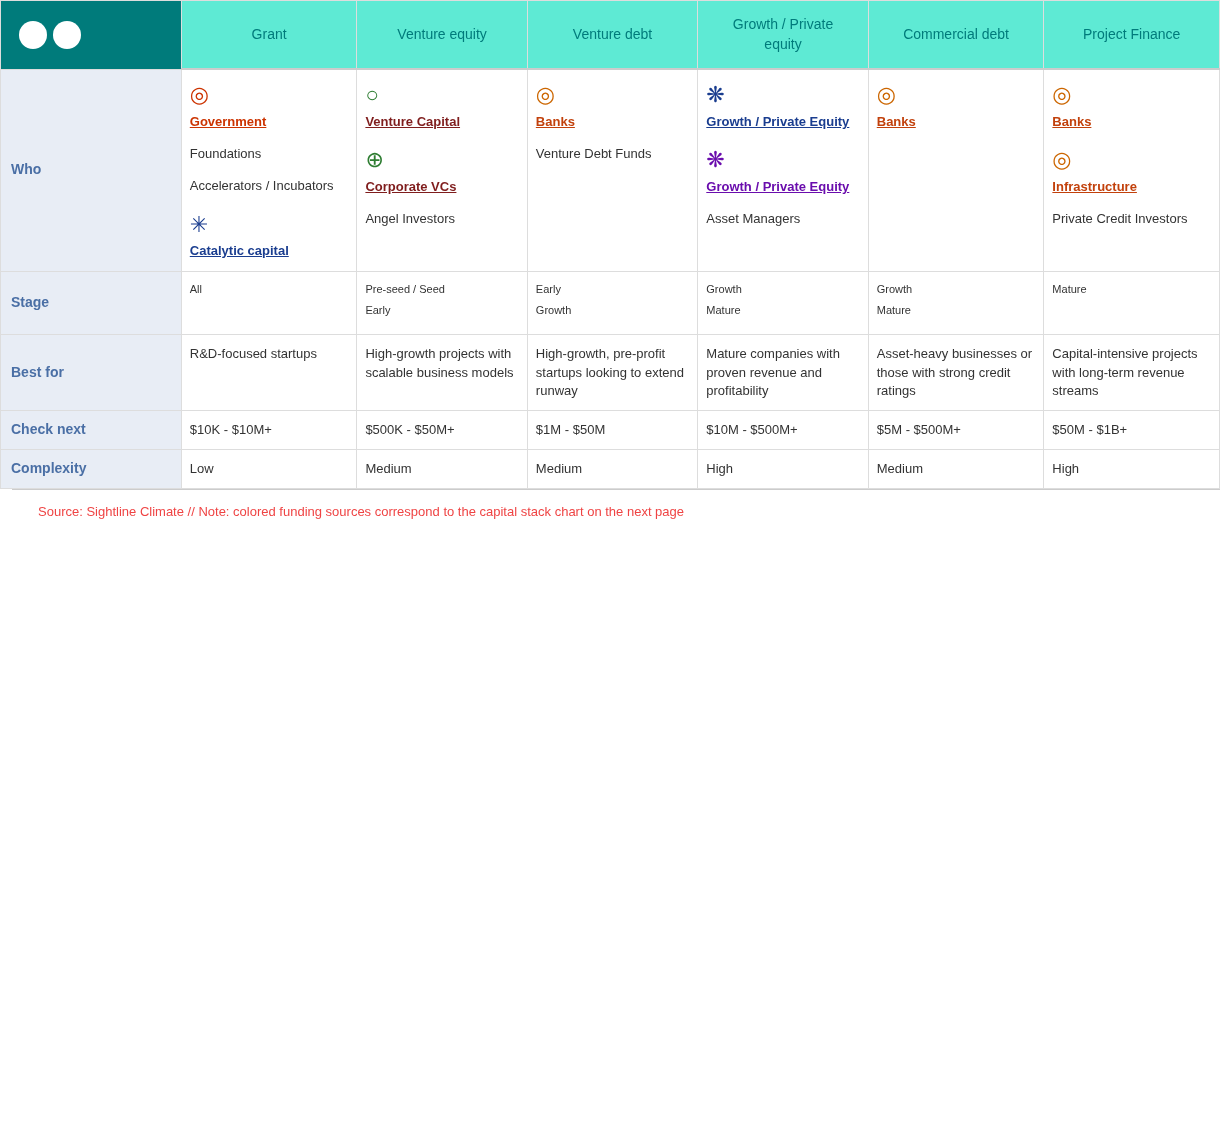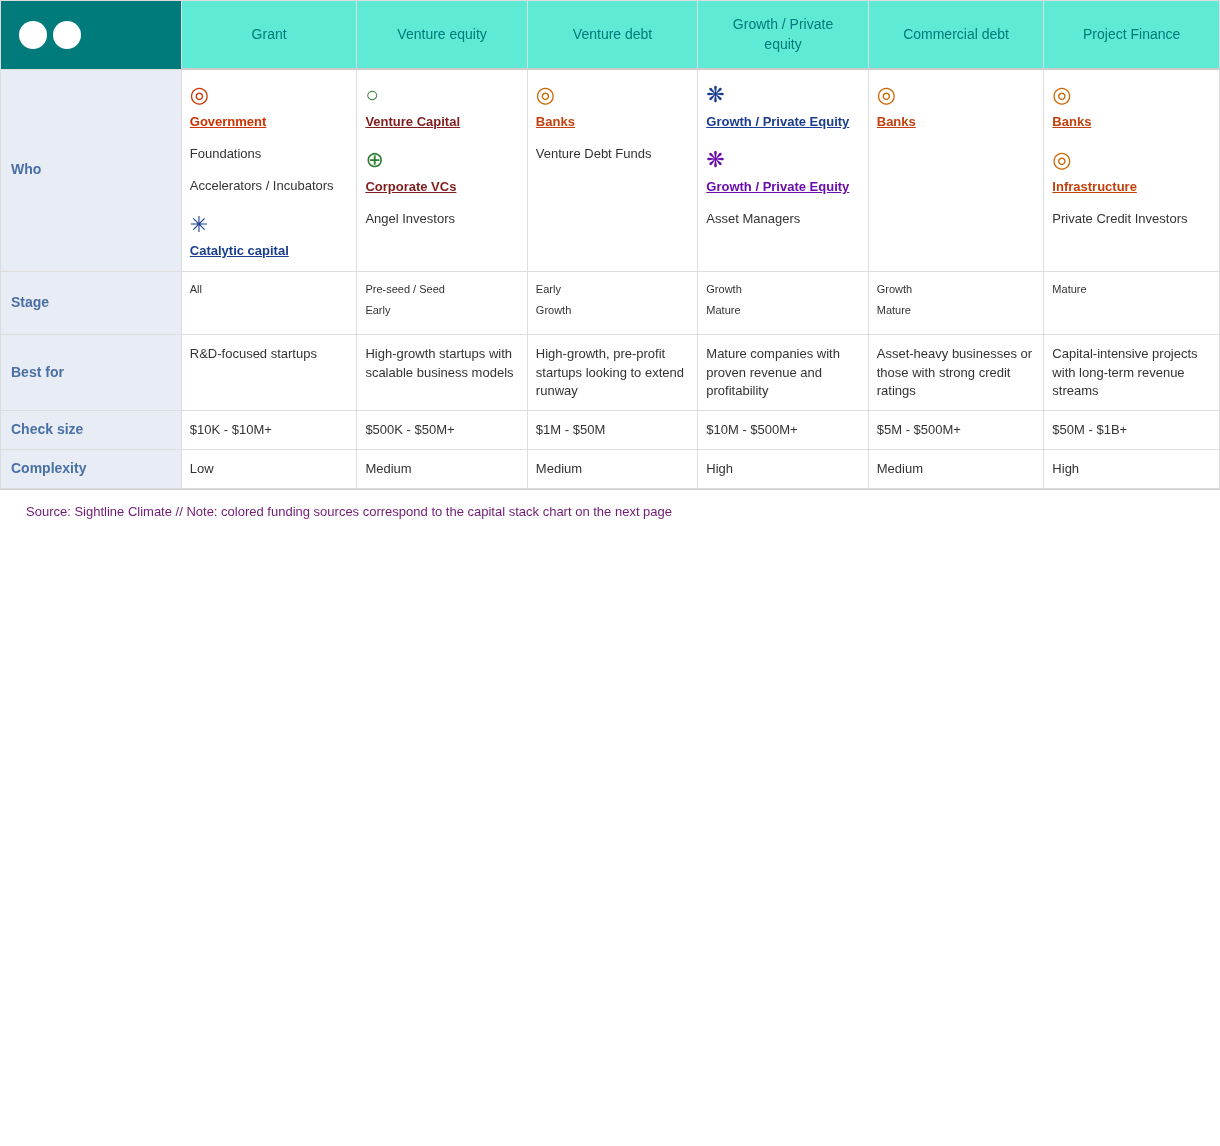--- a/index.html
+++ b/index.html
@@ -94,23 +94,24 @@
     .icon-banks-pf { font-size: 22px; color: #cc6600; display: block; margin-bottom: 2px; }
     .icon-infra { font-size: 22px; color: #cc6600; display: block; margin-bottom: 2px; }
     .icon-catalytic { font-size: 22px; color: #1a3d8f; display: block; margin-bottom: 2px; }
     .who-entry { margin-bottom: 14px; }
     .who-entry:last-child { margin-bottom: 0; }
     .check-green { color: #2e7d32; font-size: 20px; font-weight: bold; }
     .cross-red { color: #cc0000; font-size: 20px; font-weight: bold; }
     .footer-note {
       padding: 14px 26px;
       font-size: 13px;
-      color: #701a75;
+      color: #ef4444;
       border-top: 1px solid #ccc;
       margin-top: 0;
+      margin-left: 12px;
     }
     .stage-cell { font-size: 11px; margin-left: 16px; }
     .stage-line { margin-bottom: 6px; }
   </style>
 </head>
 <body>
 
 <div class="container">
   <table>
     <colgroup>
@@ -242,29 +243,29 @@
           <div class="stage-line">Mature</div>
         </td>
         <td class="data-cell stage-cell">
           <div class="stage-line">Mature</div>
         </td>
       </tr>
 
       <tr>
         <td class="row-label">Best for</td>
         <td class="data-cell">R&amp;D-focused startups</td>
-        <td class="data-cell">High-growth startups with scalable business models</td>
+        <td class="data-cell">High-growth projects with scalable business models</td>
         <td class="data-cell">High-growth, pre-profit startups looking to extend runway</td>
         <td class="data-cell">Mature companies with proven revenue and profitability</td>
         <td class="data-cell">Asset-heavy businesses or those with strong credit ratings</td>
         <td class="data-cell">Capital-intensive projects with long-term revenue streams</td>
       </tr>
 
       <tr>
-        <td class="row-label">Check size</td>
+        <td class="row-label">Check next</td>
         <td class="data-cell">$10K - $10M+</td>
         <td class="data-cell">$500K - $50M+</td>
         <td class="data-cell">$1M - $50M</td>
         <td class="data-cell">$10M - $500M+</td>
         <td class="data-cell">$5M - $500M+</td>
         <td class="data-cell">$50M - $1B+</td>
       </tr>
 
 
 

